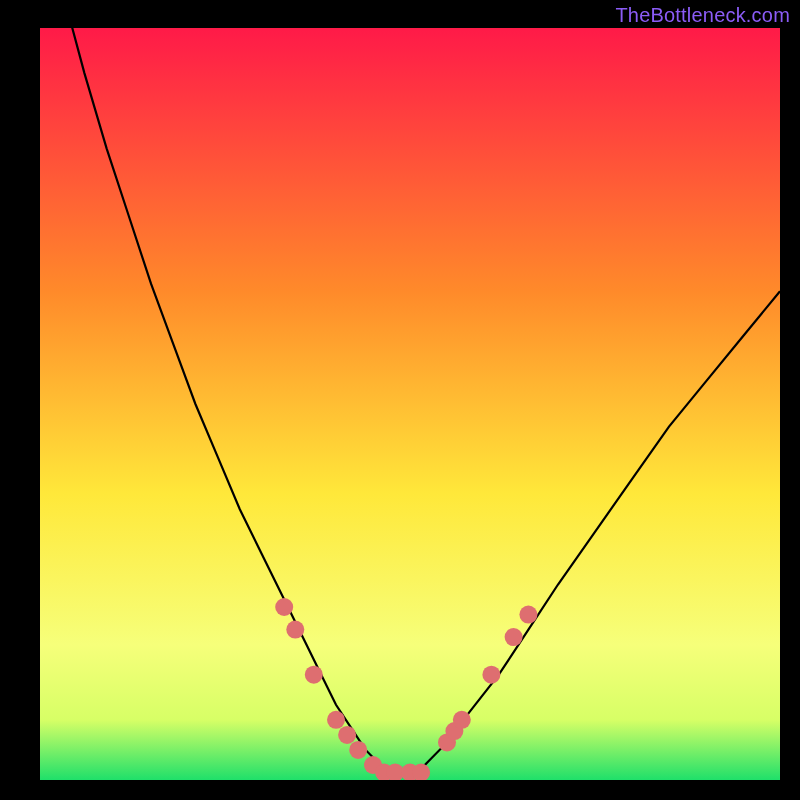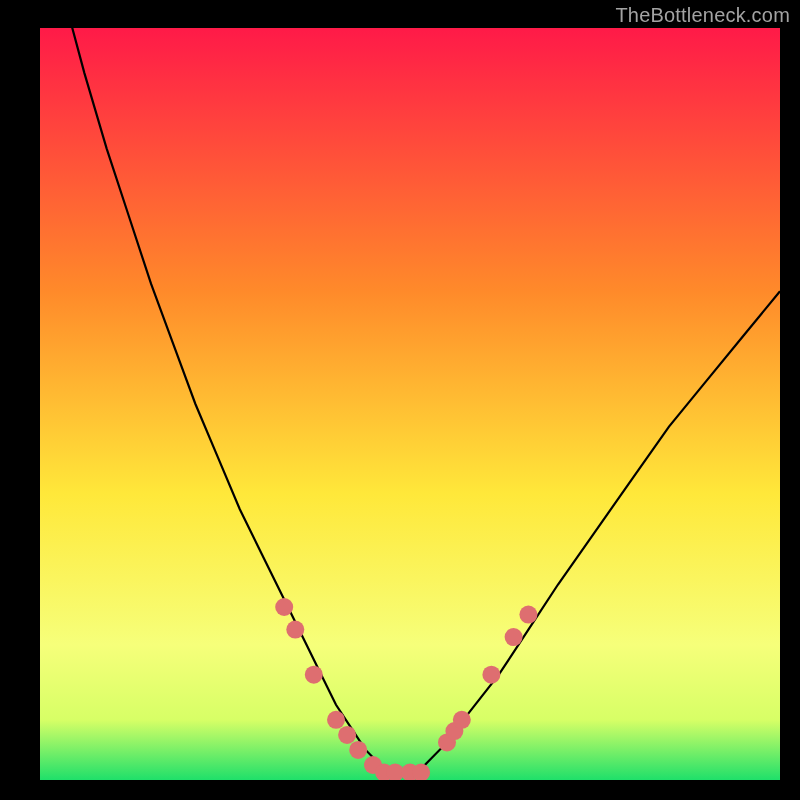--- a/index.html
+++ b/index.html
@@ -8,21 +8,21 @@
     width: 800px;
     height: 800px;
     overflow: hidden;
     background: #000;
     font-family: Arial, Helvetica, sans-serif;
   }
   .watermark {
     position: absolute;
     top: 4px;
     right: 10px;
-    color: #a3a3a3;
+    color: #8b5cf6;
     font-size: 20px;
     font-weight: 500;
     letter-spacing: 0.2px;
     z-index: 10;
     margin-left: 40px;
   }
   .frame {
     position: absolute;
     left: 40px;
     top: 28px;

